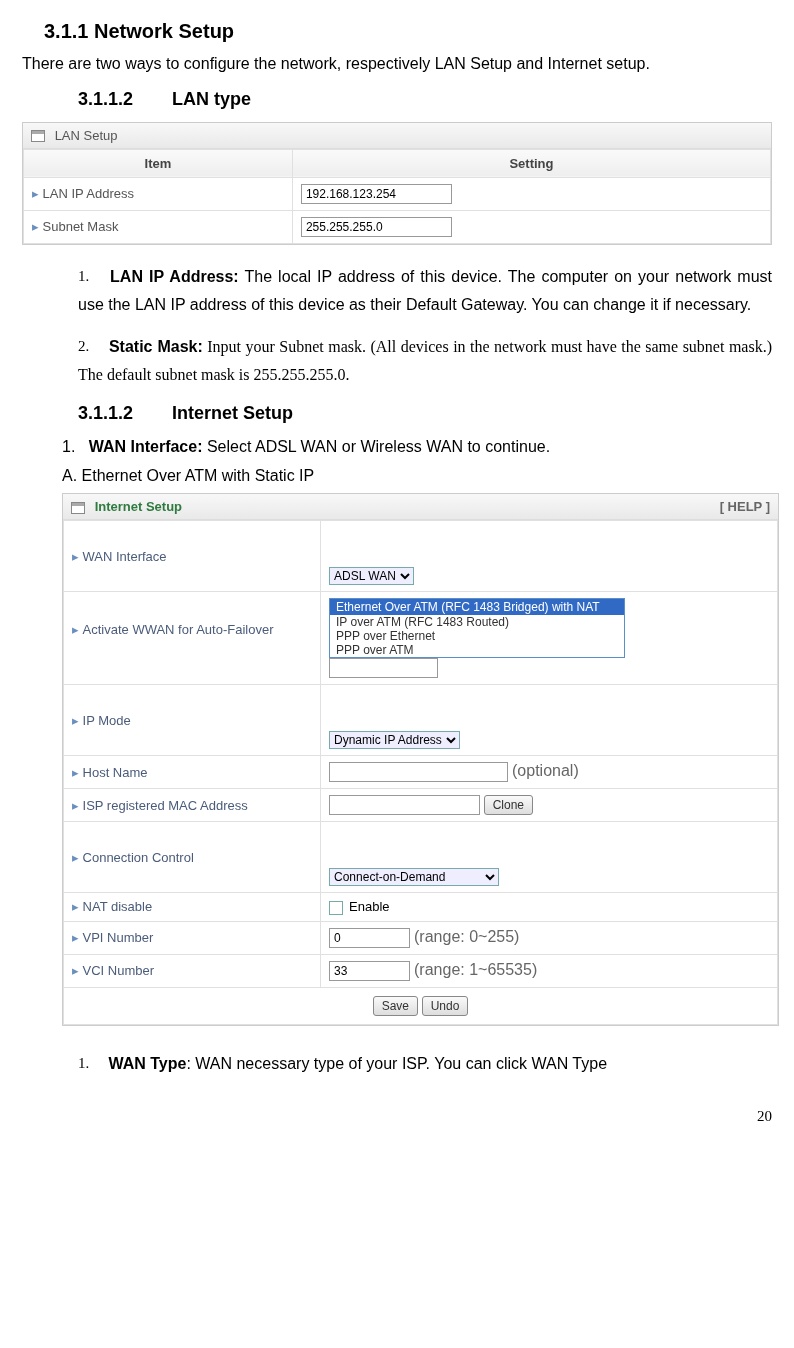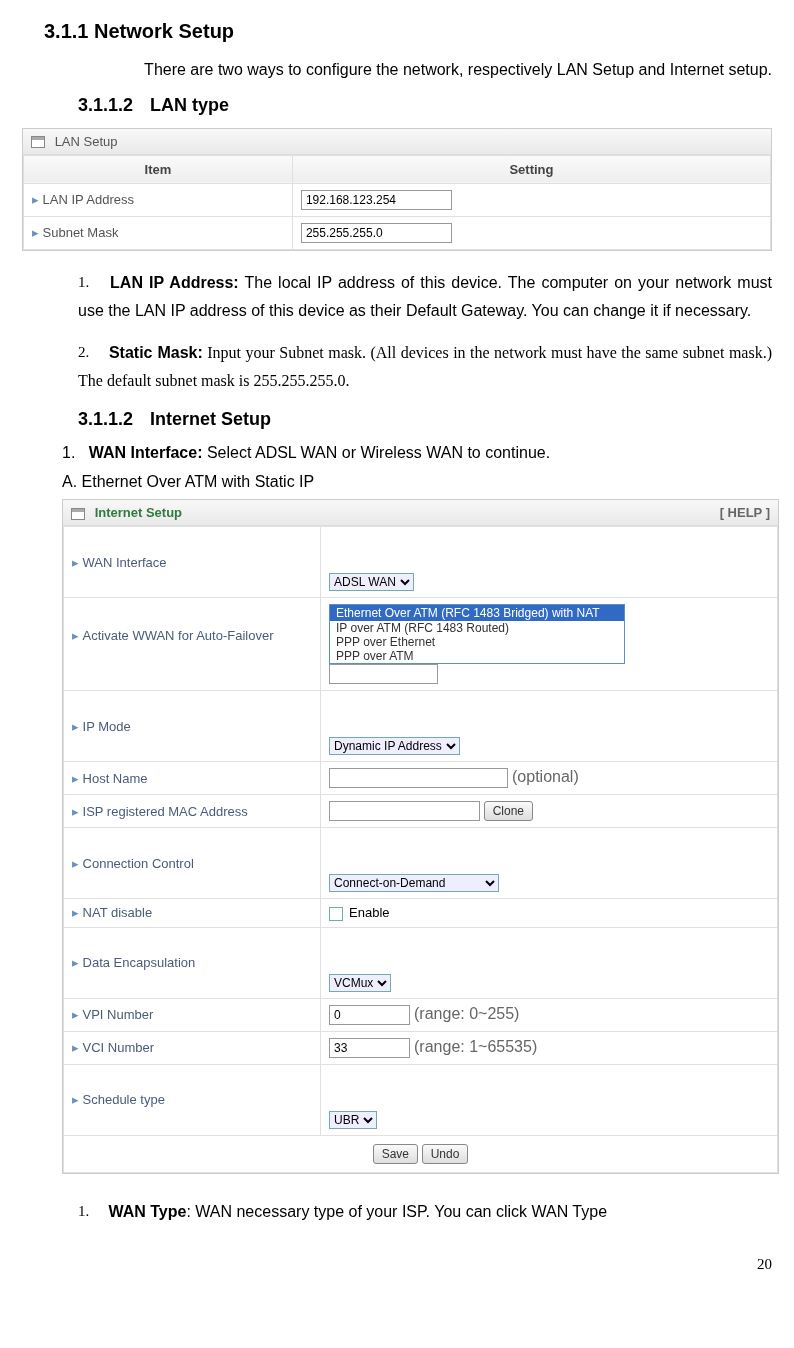--- a/index.html
+++ b/index.html
@@ -6,23 +6,23 @@
     font-family: Arial, Helvetica, sans-serif;
     font-size: 14px;
     color: #000;
     margin: 0;
     padding: 18px 22px 18px 22px;
     width: 794px;
     box-sizing: border-box;
     background: #fff;
   }
   .h-sec { font-size: 20px; font-weight: bold; margin: 2px 0 2px 22px; }
-  .body-p { font-size: 16px; margin: 16px 0 14px 0; line-height: 1.35; text-align: right; }
+  .body-p { font-size: 16px; margin: 10px 0 14px 0; line-height: 1.35; }
   .h-sub { font-size: 18px; font-weight: bold; margin: 14px 0 12px 56px; }
-  .h-sub .num { display:inline-block; margin-right: 12px; }
+  .h-sub .num { display:inline-block; margin-right: 34px; }
   .list { margin: 10px 0 8px 56px; }
   .li { margin-bottom: 14px; line-height: 1.75; font-size: 16px; text-align: justify; }
   .li .num { display:inline-block; width: 26px; vertical-align: top; font-family: "Times New Roman", serif; font-size:15px; }
   .li .txt { display:inline; }
   .list2 { margin: 8px 0 0 40px; }
   .li2 { margin: 10px 0; font-size: 16px; line-height: 1.35; }
   .label-A { margin: 6px 0 8px 40px; font-size: 16px; }
 
   
   .panel {
@@ -169,34 +169,26 @@
     </tr>
     <tr>
       <td class="col-item"><span class="arrow">▸</span><span>Connection Control</span></td>
       <td><select style="width:170px"><option>Connect-on-Demand</option></select></td>
     </tr>
     <tr>
       <td class="col-item"><span class="arrow">▸</span><span>NAT disable</span></td>
       <td><span class="chk"></span><span>Enable</span></td>
     </tr>
     <tr>
-      <td class="col-item"><span class="arrow">▸</span><span>Data Encapsulation</span></td>
-      <td><select><option>VCMux</option></select></td>
-    </tr>
-    <tr>
       <td class="col-item"><span class="arrow">▸</span><span>VPI Number</span></td>
       <td><input type="text" size="8" value="0" style=""><span class="hint">(range: 0~255)</span></td>
     </tr>
     <tr>
       <td class="col-item"><span class="arrow">▸</span><span>VCI Number</span></td>
       <td><input type="text" size="8" value="33" style=""><span class="hint">(range: 1~65535)</span></td>
-    </tr>
-    <tr>
-      <td class="col-item"><span class="arrow">▸</span><span>Schedule type</span></td>
-      <td><select><option>UBR</option></select></td>
     </tr>
     <tr class="footer-row">
       <td colspan="2">
         <span class="btn">Save</span>
         <span class="btn">Undo</span>
       </td>
     </tr>
   </tbody>
     </table>
 </div>

